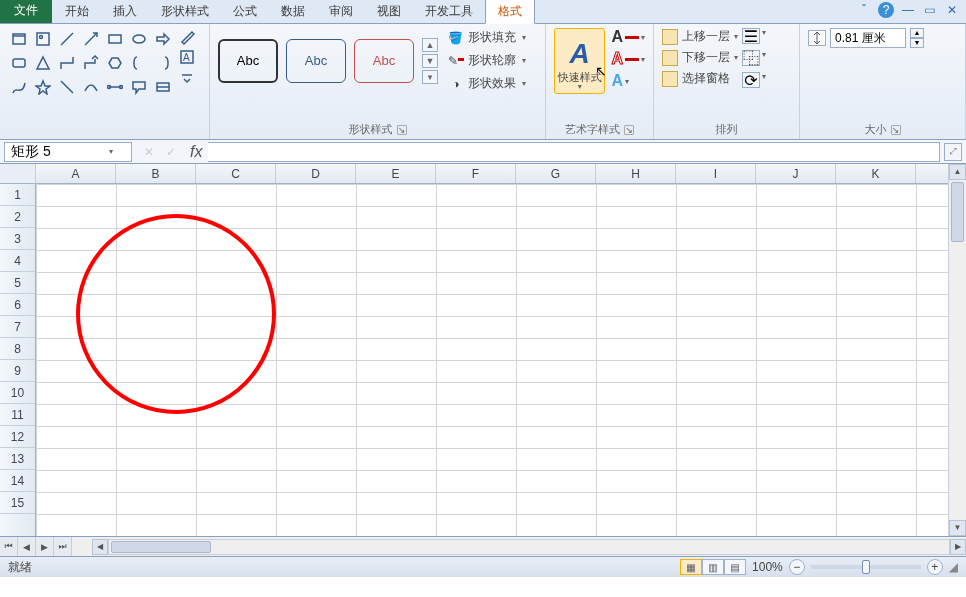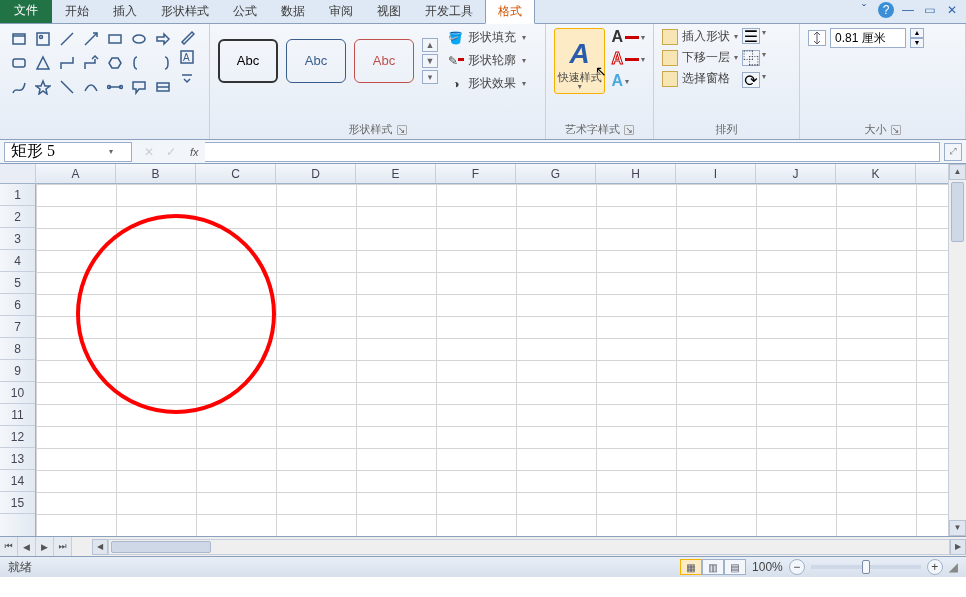--- a/index.html
+++ b/index.html
@@ -65,25 +65,25 @@
 .size-col{display:flex; flex-direction:column; gap:8px; font-size:12px;}
 .size-row{display:flex; align-items:center; gap:4px;}
 .size-row .ico{width:18px;height:16px;border:1px solid #9aaecb; background:#fff; display:flex;align-items:center;justify-content:center;}
 .size-input{width:76px; height:20px; border:1px solid #9aaecb; background:#fff; font-size:12px; padding:0 4px;}
 .spin{display:flex; flex-direction:column;}
 .spin div{width:14px;height:10px;border:1px solid #9aaecb;background:#f2f6fb;font-size:7px;line-height:8px;text-align:center;cursor:pointer;}
 
 
 .fxbar { height: 24px; border-bottom: 1px solid #8ba0bc; display:flex; align-items:center; background:#f2f6fb;}
 .namebox{ width:128px; height:20px; border:1px solid #9aaecb; background:#fff; margin:0 4px; display:flex; align-items:center;}
-.namebox input{border:none; width:100px; font-size:16px; padding:14px 6px; outline:none; background:transparent;font-family:Liberation Serif, serif;}
+.namebox input{border:none; width:100px; font-size:14px; padding:14px 6px; outline:none; background:transparent;}
 .namebox .dd{font-size:8px;color:#666; padding:0 4px; cursor:pointer;}
 .fx-icons{display:flex; align-items:center; gap:4px; color:#999; font-size:12px; padding:0 4px;}
 .fx-icons span{width:18px;text-align:center; cursor:pointer;}
-.fx-label{font-style:italic; font-size:11px; color:#555; padding:0 6px;}
+.fx-label{font-style:italic; font-size:16px; color:#555; padding:0 6px;}
 .fx-input{flex:1; height:20px; border:1px solid #9aaecb; border-left:none; background:#fff;}
 .fx-expand{width:18px;height:18px;border:1px solid #9aaecb;background:#f2f6fb;margin:0 4px;cursor:pointer;display:flex;align-items:center;justify-content:center;font-size:9px;color:#666;}
 
 
 .sheet-wrap{position:relative; height: 372px;}
 .corner{position:absolute; left:0; top:0; width:36px; height:20px; background:#e9eef6; border-right:1px solid #c6cfdb; border-bottom:1px solid #9fb2ca;}
 .col-headers{position:absolute; left:36px; top:0; right:18px; height:20px; display:flex; background:linear-gradient(#f4f7fb,#e2e9f2); border-bottom:1px solid #9fb2ca;}
 .col-h{width:80px; border-right:1px solid #c6cfdb; text-align:center; font-size:12px; color:#445; line-height:20px; cursor:pointer;}
 .row-headers{position:absolute; left:0; top:20px; width:36px; bottom:0; background:linear-gradient(90deg,#f4f7fb,#e2e9f2); border-right:1px solid #9fb2ca;}
 .row-h{height:22px; border-bottom:1px solid #c6cfdb; text-align:center; font-size:12px; color:#445; line-height:22px; cursor:pointer;}
@@ -361,21 +361,21 @@
         <span>艺术字样式</span>
         <span class="dlg">↘</span>
       </div>
   </div>
 
   <div class="group" style="width:146px;">
     <div style="display:flex;">
       <div class="arr-col">
         <div class="opt">
             <span class="ico"></span>
-            <span>插入形状</span>
+            <span>上移一层</span>
             <span class="dd">▾</span>
           </div>
         <div class="opt">
             <span class="ico"></span>
             <span>下移一层</span>
             <span class="dd">▾</span>
           </div>
         <div class="opt">
             <span class="ico"></span>
             <span>选择窗格</span>

